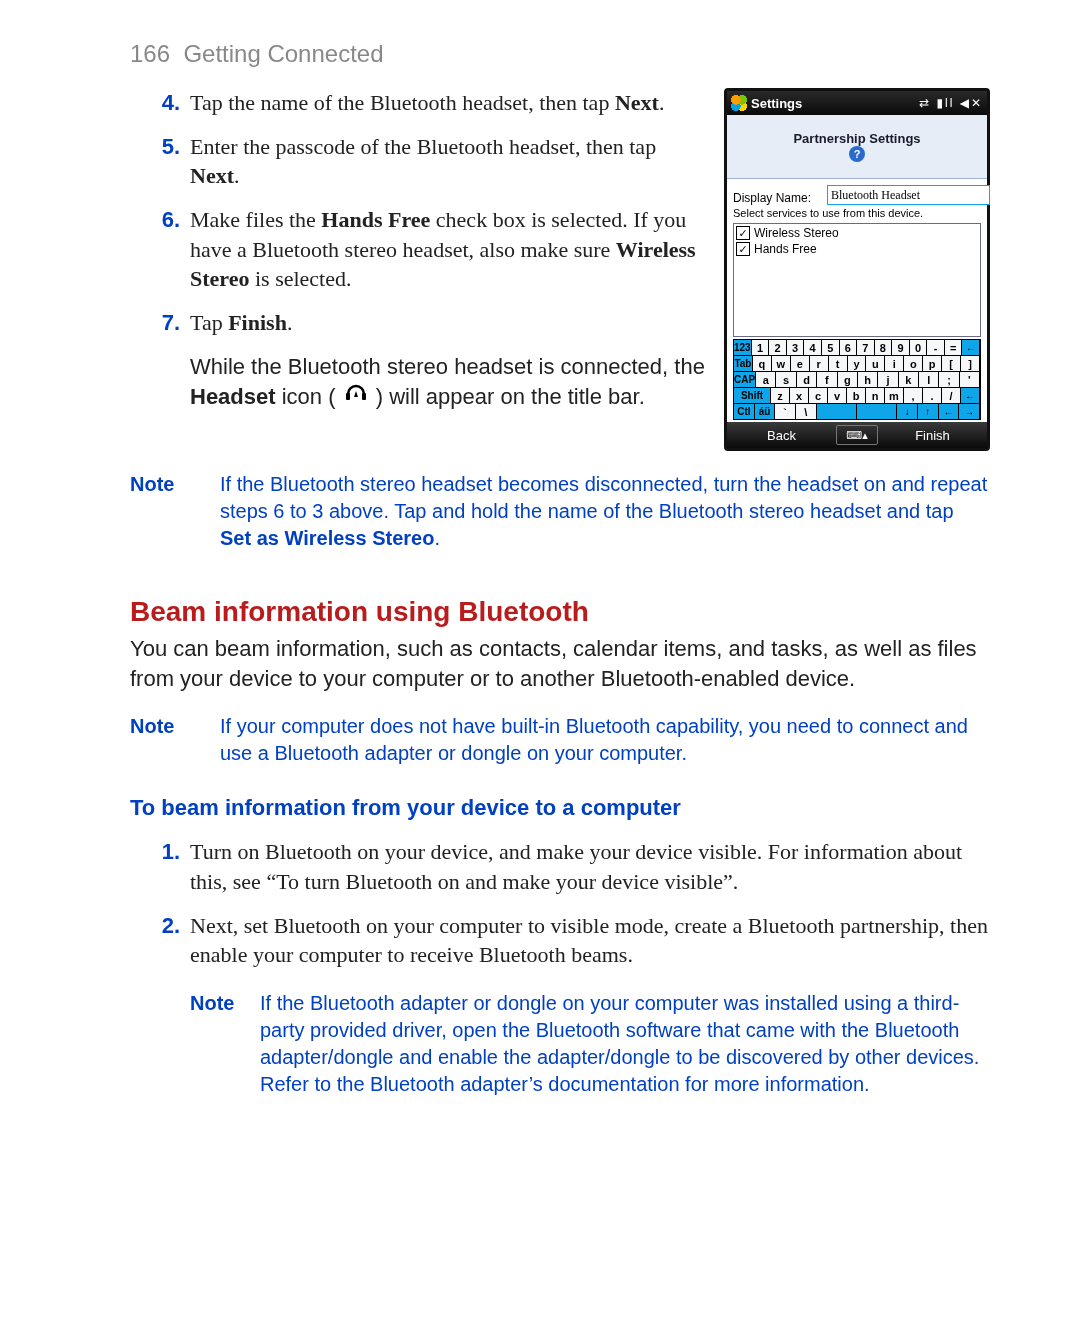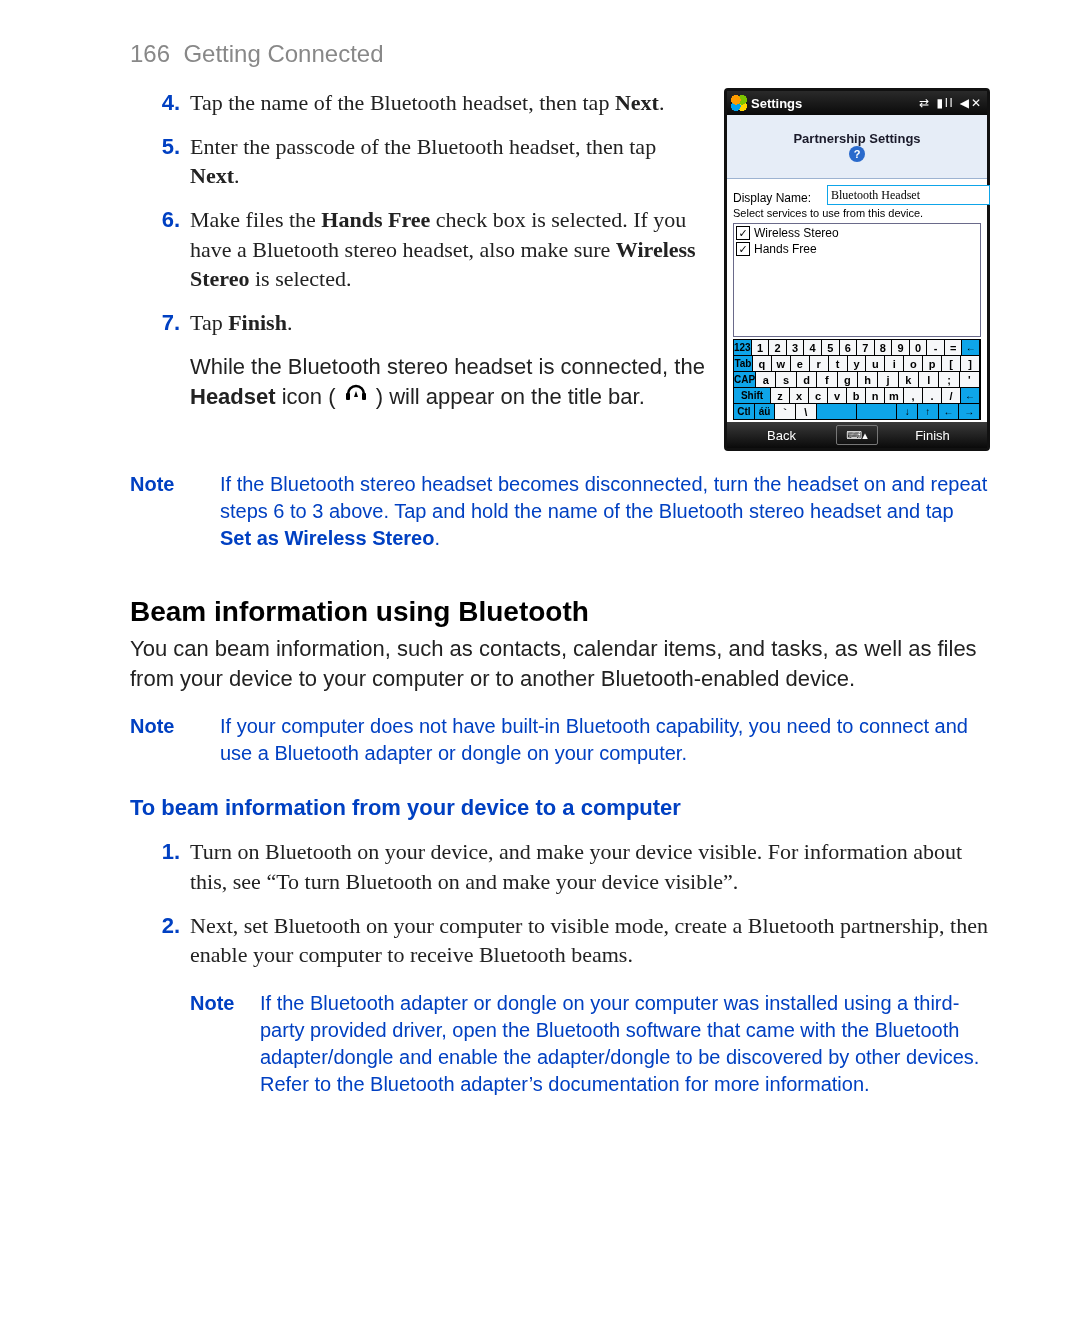--- a/index.html
+++ b/index.html
@@ -54,21 +54,21 @@
     color:#0040c2;
     font-weight:700;
     width:90px;
     flex-shrink:0;
   }
   .note-text{color:#0040c2;flex:1;}
   .note-inner{margin-left:60px;font-size:20px;}
   .note-inner .note-label{width:70px;}
 
   h2.sec{
-    color:#000000;
+    color:#b91c1c;
     font-size:28px;
     font-weight:700;
     margin:44px 0 6px 0;
   }
   .para{
     font-size:22px;
     line-height:1.35;
     margin-bottom:18px;
   }
   h3.proc{

